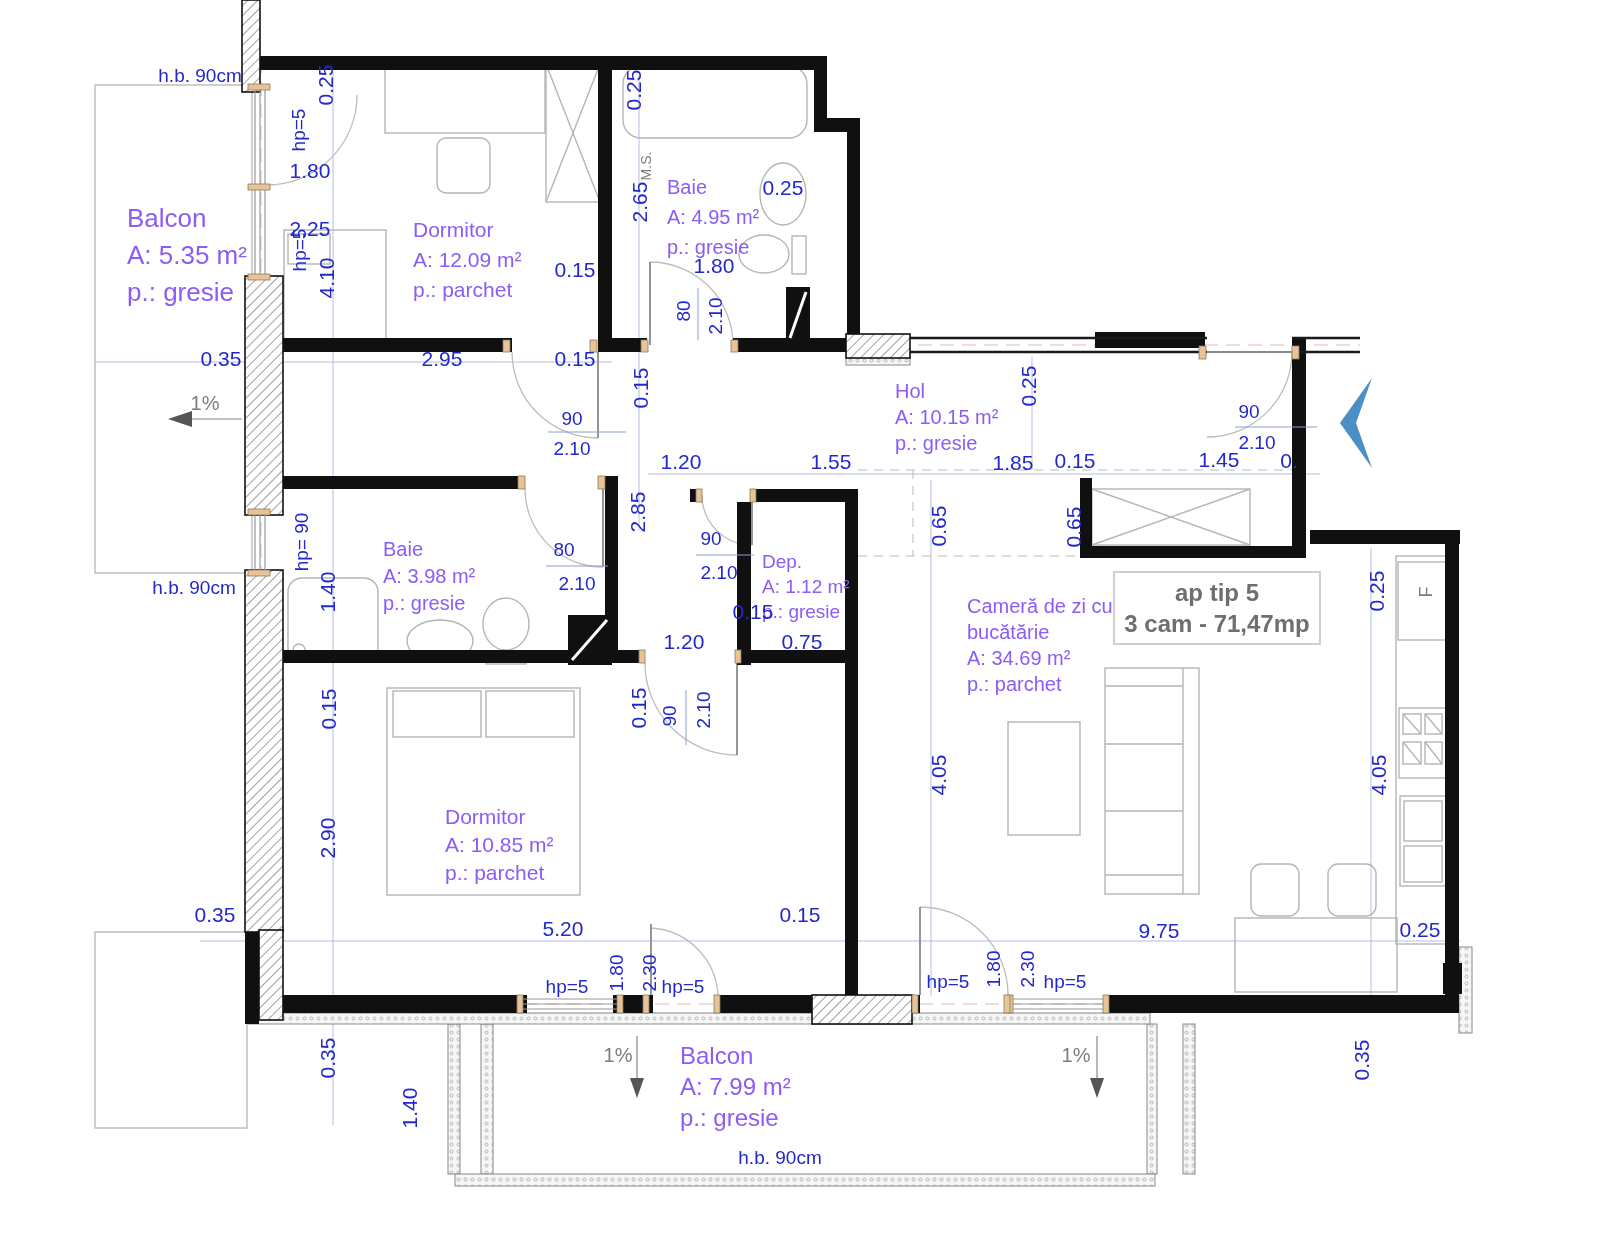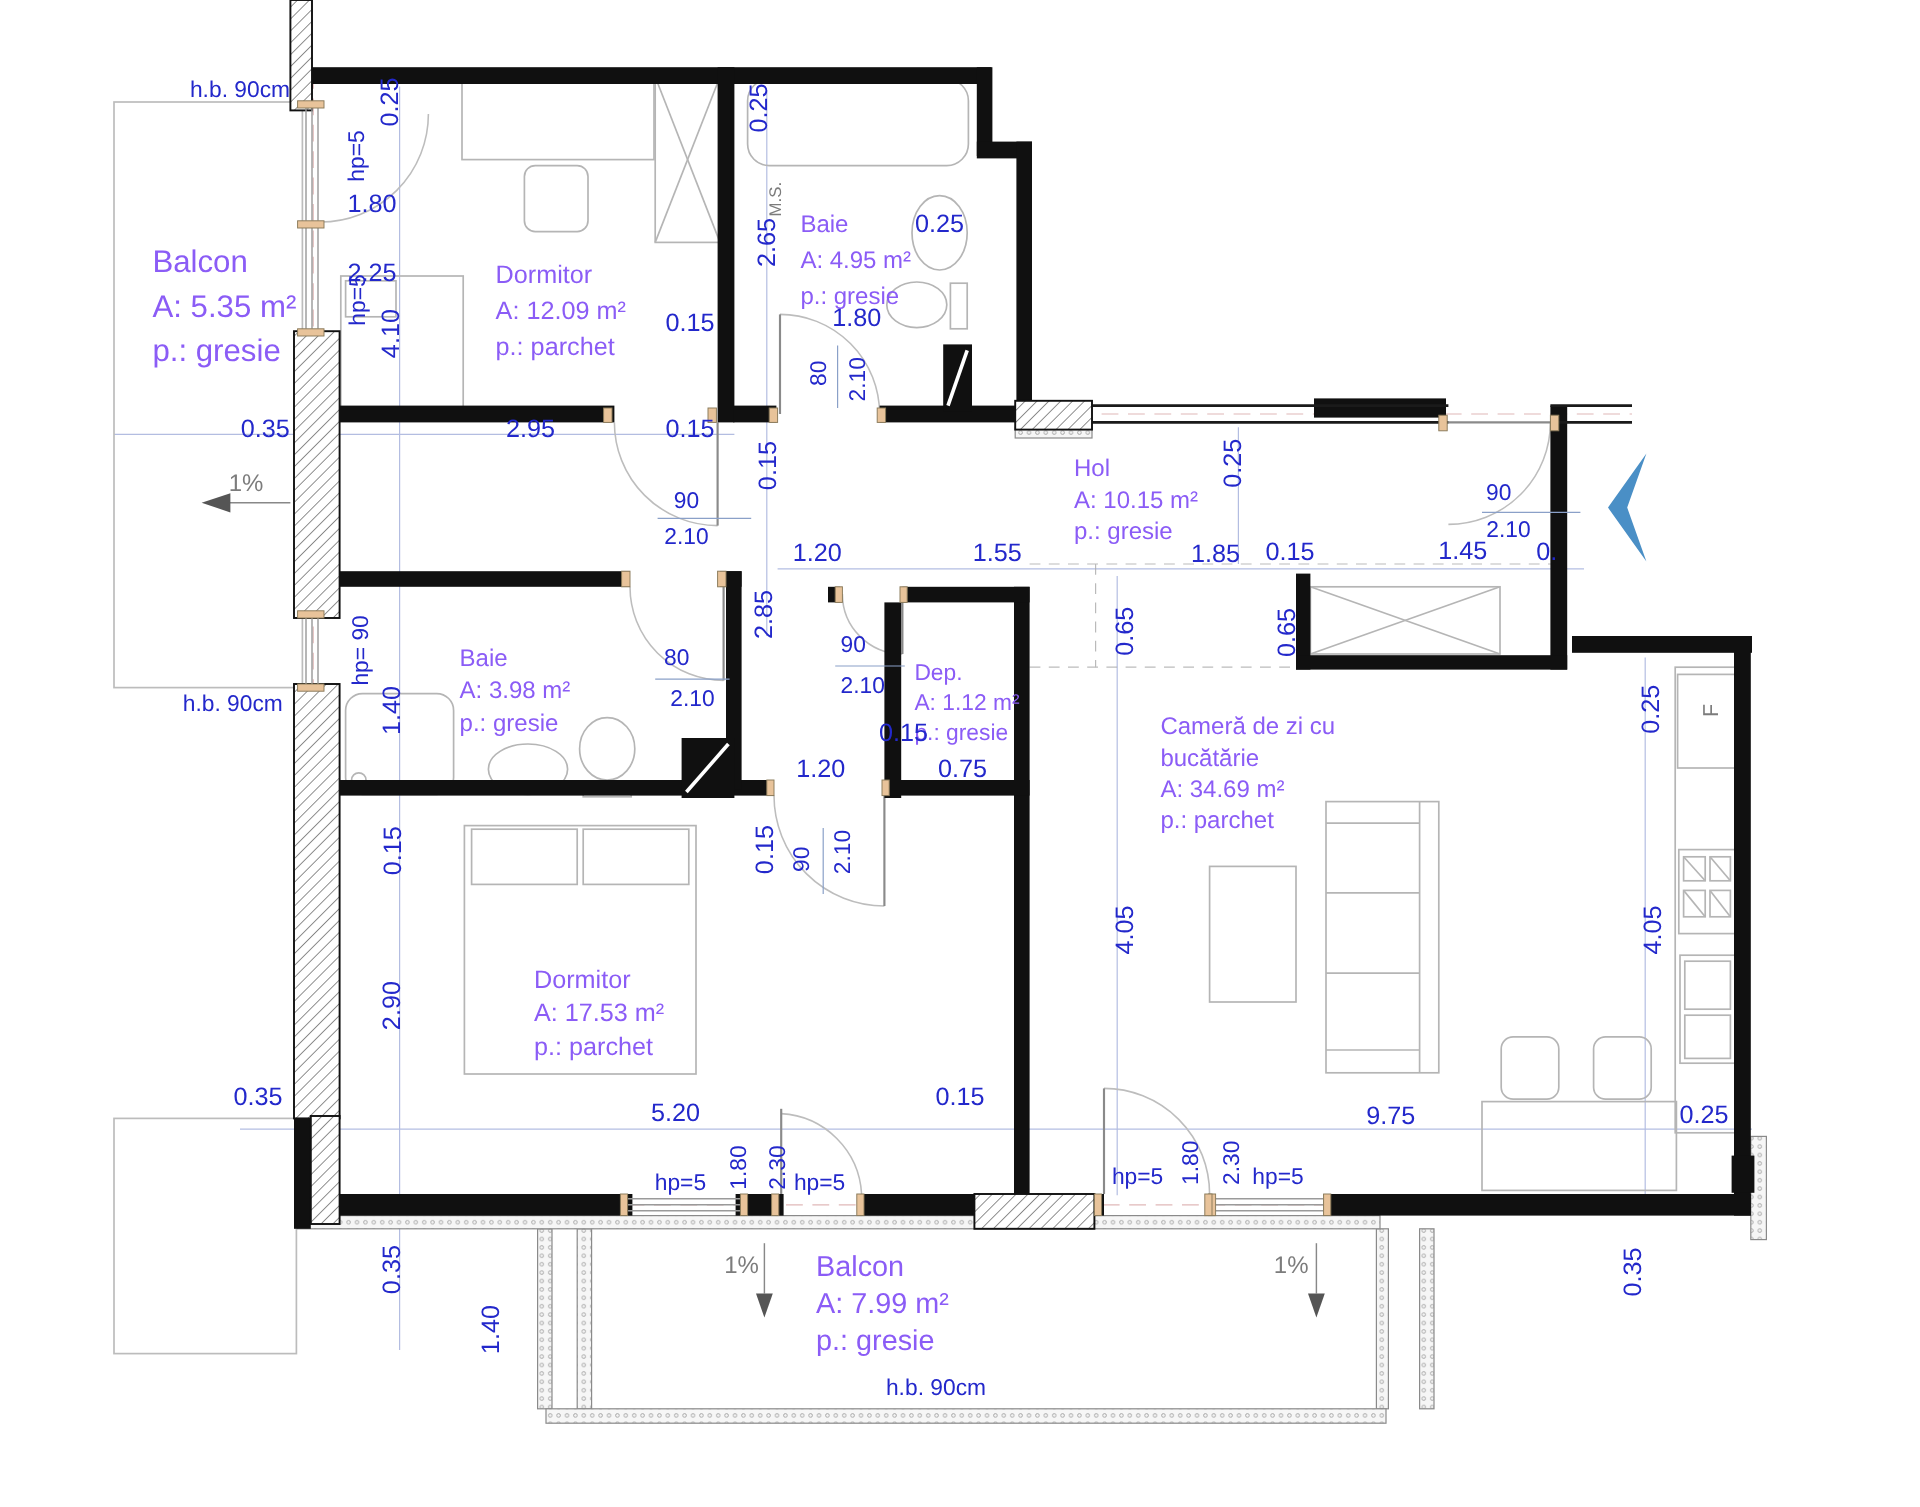--- a/index.html
+++ b/index.html
@@ -320,29 +320,33 @@
   <div>p.: gresie</div>
 </div>
 <div class="rm" style="left:967px;top:593px;font-size:20px;line-height:26px;">
   <div>Cameră de zi cu</div>
   <div>bucătărie</div>
   <div>A: 34.69 m²</div>
   <div>p.: parchet</div>
 </div>
 <div class="rm" style="left:445px;top:803px;font-size:21px;line-height:28px;">
   <div>Dormitor</div>
-  <div>A: 17.53 m²</div>
+  <div>A: 10.85 m²</div>
   <div>p.: parchet</div>
 </div>
 <div class="rm" style="left:680px;top:1040px;font-size:24px;line-height:31px;">
   <div>Balcon</div>
   <div>A: 7.99 m²</div>
   <div>p.: gresie</div>
 </div>
 
+<div class="apbox">
+  <div>ap tip 5</div>
+  <div>3 cam - 71,47mp</div>
+</div>
 
 <div class="lbl dim vert" style="left:325px;top:85px;">0.25</div>
 <div class="lbl dim vert sm" style="left:298px;top:130px;">hp=5</div>
 <div class="lbl dim" style="left:310px;top:170px;">1.80</div>
 <div class="lbl dim" style="left:310px;top:202px;margin-top:26px;">2.25</div>
 <div class="lbl dim vert sm" style="left:299px;top:250px;">hp=5</div>
 <div class="lbl dim vert" style="left:326px;top:278px;">4.10</div>
 <div class="lbl dim sm" style="left:200px;top:75px;">h.b. 90cm</div>
 <div class="lbl dim" style="left:221px;top:358px;">0.35</div>
 <div class="lbl dim" style="left:442px;top:358px;">2.95</div>

